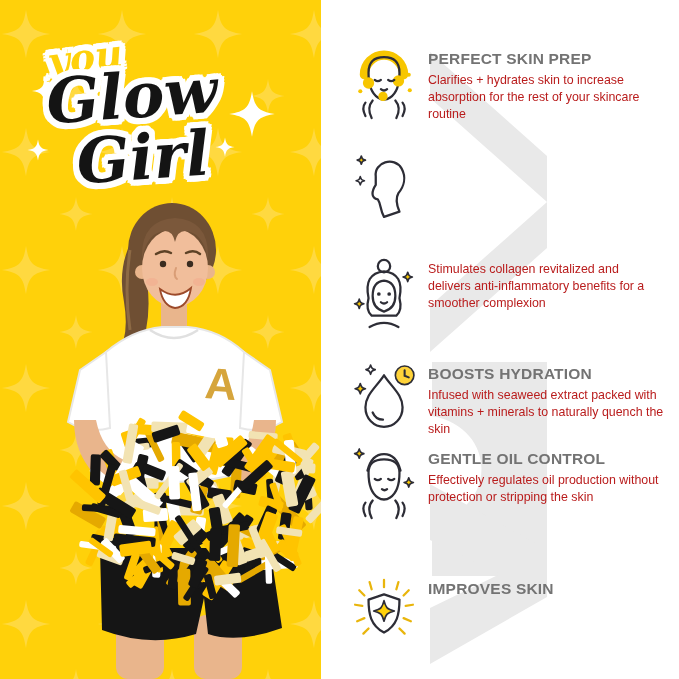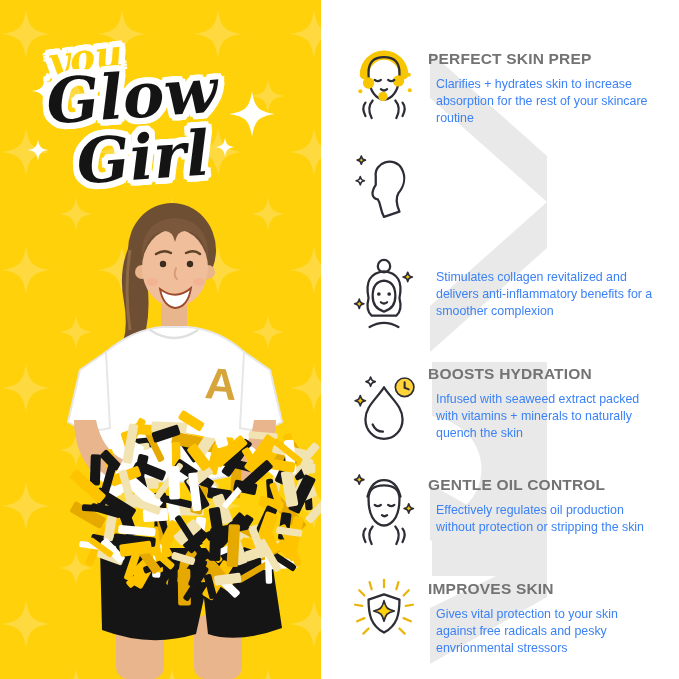--- a/index.html
+++ b/index.html
@@ -17,25 +17,25 @@
       -4px -4px 0 #fff,4px -4px 0 #fff,-4px 4px 0 #fff,4px 4px 0 #fff,
       -6px 3px 0 #fff,6px 3px 0 #fff,-3px 6px 0 #fff,3px 6px 0 #fff,
       -3px -6px 0 #fff,3px -6px 0 #fff,6px -3px 0 #fff,-6px -3px 0 #fff;}
   .logo-you{left:26px;top:0;font-size:38px;color:#FFD10A;transform:rotate(-3deg);}
   .logo-glow{left:22px;top:30px;font-size:62px;color:#141414;}
   .logo-girl{left:48px;top:92px;font-size:62px;color:#141414;}
   .white-spark{position:absolute;z-index:4;}
   
   .watermark{position:absolute;left:402px;top:44px;z-index:1;pointer-events:none;}
   .feature{position:absolute;left:351px;width:316px;display:flex;z-index:3;}
-  .row1{top:43px;}.row2{top:149px;}.row3{top:254px;}.row4{top:358px;align-items:flex-end;}.row5{top:469px;}.row6{top:573px;}
+  .row1{top:43px;}.row2{top:149px;}.row3{top:254px;}.row4{top:358px;align-items:flex-end;}.row5{top:443px;}.row6{top:573px;}
   .f-icon{flex:0 0 66px;width:66px;height:80px;margin-right:11px;}
   .f-text{width:236px;padding-top:7px;}
   .f-title{font-size:15.5px;font-weight:bold;color:#737373;letter-spacing:0.2px;margin:0 0 4px 0;}
-  .f-desc{font-size:12.4px;line-height:1.37;color:#3b82f6;margin:8px;}
+  .f-desc{font-size:12.4px;line-height:1.37;color:#b91c1c;margin:0;}
   .ic{stroke:#2d2d36;stroke-width:2.2;fill:none;stroke-linecap:round;stroke-linejoin:round;}
   .icg{stroke:#2d2d36;stroke-width:1.6;stroke-linejoin:round;}
 </style>
 </head>
 <body>
 
 <div class="left-panel">
   <svg class="scene" width="321" height="679" viewBox="0 0 321 679">
     <defs>
       <pattern id="sparkPat" width="96" height="118" patternUnits="userSpaceOnUse">
@@ -391,15 +391,14 @@
         <line x1="58" y1="46" x2="51" y2="43"></line>
         <line x1="12" y1="58" x2="17" y2="53"></line>
         <line x1="52" y1="58" x2="47" y2="53"></line>
       </g>
       <path class="ic" d="M32 20 L47 25 C47 39 45 50 32 57 C19 50 17 39 17 25 Z" fill="#ffffff"></path>
       <path class="icg" d="M32 26 C33.8 33 35 34.2 42 36 C35 37.8 33.8 39 32 46 C30.2 39 29 37.8 22 36 C29 34.2 30.2 33 32 26 Z" fill="#FFD10A"></path>
     </svg>
   </div>
   <div class="f-text">
     <h3 class="f-title">IMPROVES SKIN</h3>
-    <p class="f-desc">Gives vital protection to your skin against free radicals and pesky envrionmental stressors</p>
   </div>
 </div>
 
 </body></html>

